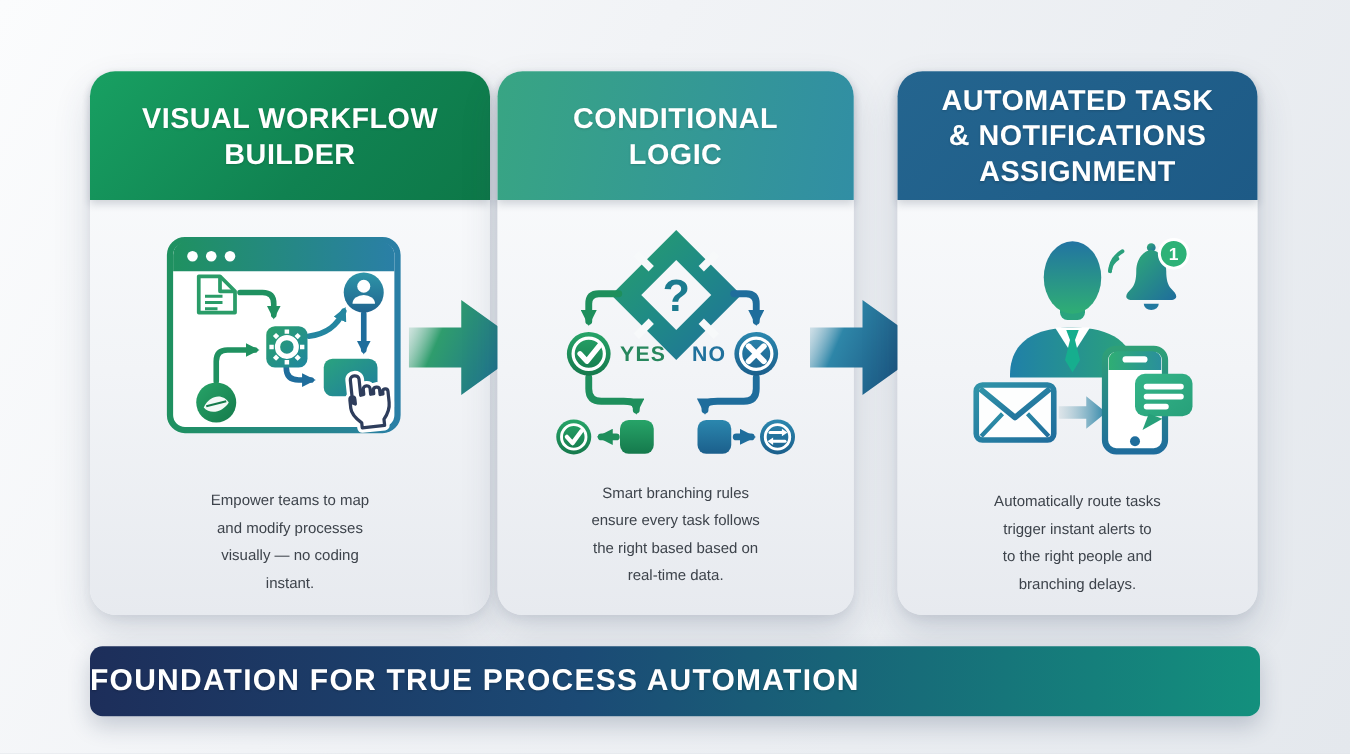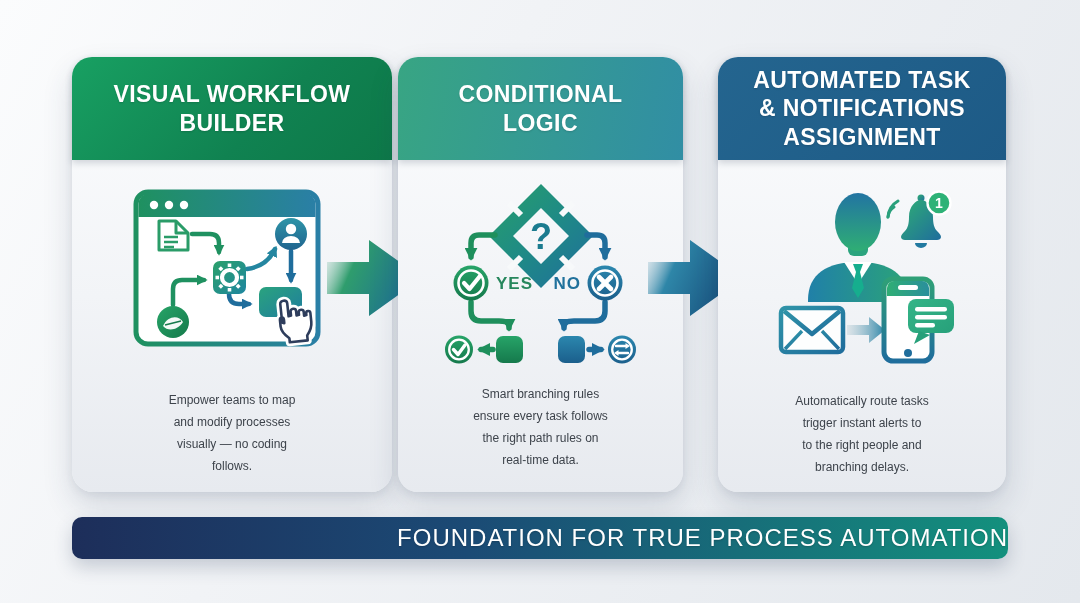--- a/index.html
+++ b/index.html
@@ -32,24 +32,24 @@
   .card2 .card-art{margin-top:11px;}
   .card3 .card-art{margin-top:18px;}
   .card-text{
     margin-top:7px;text-align:center;color:#3d434b;
     font-size:12px;line-height:22px;
   }
   .flow-arrow{position:absolute;top:238px;width:96px;height:80px;}
   .arrow1{left:327px;}
   .arrow2{left:648px;}
   .footer{
-    position:absolute;left:72px;top:517px;width:936px;height:42px;border-radius:10px;
+    position:absolute;left:72px;top:517px;width:936px;height:56px;border-radius:10px;
     background:linear-gradient(90deg,#1d2e5a 0%,#1b4a75 42%,#13907d 100%);
-    display:flex;align-items:center;justify-content:flex-end;
-    color:#fff;font-weight:normal;font-size:24px;letter-spacing:1px;
+    display:flex;align-items:center;justify-content:flex-start;
+    color:#fff;font-weight:bold;font-size:24px;letter-spacing:1px;
     box-shadow:0 8px 18px rgba(35,55,85,.22);
     text-shadow:0 1px 2px rgba(0,0,0,.2);
   }
 </style>
 </head>
 <body>
 
 <div class="canvas">
 
   <div class="card card1">
@@ -139,21 +139,21 @@
         <g transform="translate(158,118) rotate(-6)">
           <path d="M9,3 C9,-1 16,-1 16,3 L16,16 L18.5,15.6 L18.5,11.5 C18.5,8.2 24,8.2 24,11.5 L24,16 L26.5,15.7 L26.5,13.2 C26.5,10 31.5,10 31.5,13.2 L31.5,17 L33.8,16.7 L33.8,15 C33.8,12.2 38,12.2 38,15 L38,24 C38,30 35.5,33.5 32.5,37 L32.5,42 L14.5,42 L14.5,38 C10,34 7,30.5 7,25.5 L7,19 C7,15.8 11,15.8 11,19 L11,22.5 L9,21.5 Z" fill="none" stroke="#ffffff" stroke-width="8" stroke-linejoin="round"></path>
           <path d="M9,3 C9,-1 16,-1 16,3 L16,16 L18.5,15.6 L18.5,11.5 C18.5,8.2 24,8.2 24,11.5 L24,16 L26.5,15.7 L26.5,13.2 C26.5,10 31.5,10 31.5,13.2 L31.5,17 L33.8,16.7 L33.8,15 C33.8,12.2 38,12.2 38,15 L38,24 C38,30 35.5,33.5 32.5,37 L32.5,42 L14.5,42 L14.5,38 C10,34 7,30.5 7,25.5 L7,19 C7,15.8 11,15.8 11,19 L11,22.5 L9,21.5 Z" fill="#ffffff" stroke="#2e3d5c" stroke-width="2.6" stroke-linejoin="round"></path>
         </g>
       </svg>
     </div>
     <div class="card-text">
       <div>Empower teams to map</div>
       <div>and modify processes</div>
       <div>visually — no coding</div>
-      <div>follows.</div>
+      <div>instant.</div>
     </div>
   </div>
 
   <svg class="flow-arrow arrow1" viewBox="0 0 96 80">
     <defs>
       <linearGradient id="fa1" x1="0" y1="0" x2="1" y2="0.35">
         <stop offset="0" stop-color="#dfe8ea" stop-opacity=".35"></stop>
         <stop offset=".35" stop-color="#2f9d6d"></stop>
         <stop offset="1" stop-color="#1d6f94"></stop>
       </linearGradient>
@@ -237,21 +237,21 @@
               <line x1="207" y1="182" x2="197" y2="182"></line>
           </g>
           <polygon points="204.5,172 209,175 204.5,178" fill="#fff"></polygon>
           <polygon points="197.5,179 193,182 197.5,185" fill="#fff"></polygon>
         </g>
       </svg>
     </div>
     <div class="card-text">
       <div>Smart branching rules</div>
       <div>ensure every task follows</div>
-      <div>the right path rules on</div>
+      <div>the right based based on</div>
       <div>real-time data.</div>
     </div>
   </div>
 
   <svg class="flow-arrow arrow2" viewBox="0 0 96 80">
     <defs>
       <linearGradient id="fa2" x1="0" y1="0" x2="1" y2="0.35">
         <stop offset="0" stop-color="#dde5ea" stop-opacity=".35"></stop>
         <stop offset=".35" stop-color="#2e86a8"></stop>
         <stop offset="1" stop-color="#174f7c"></stop>

